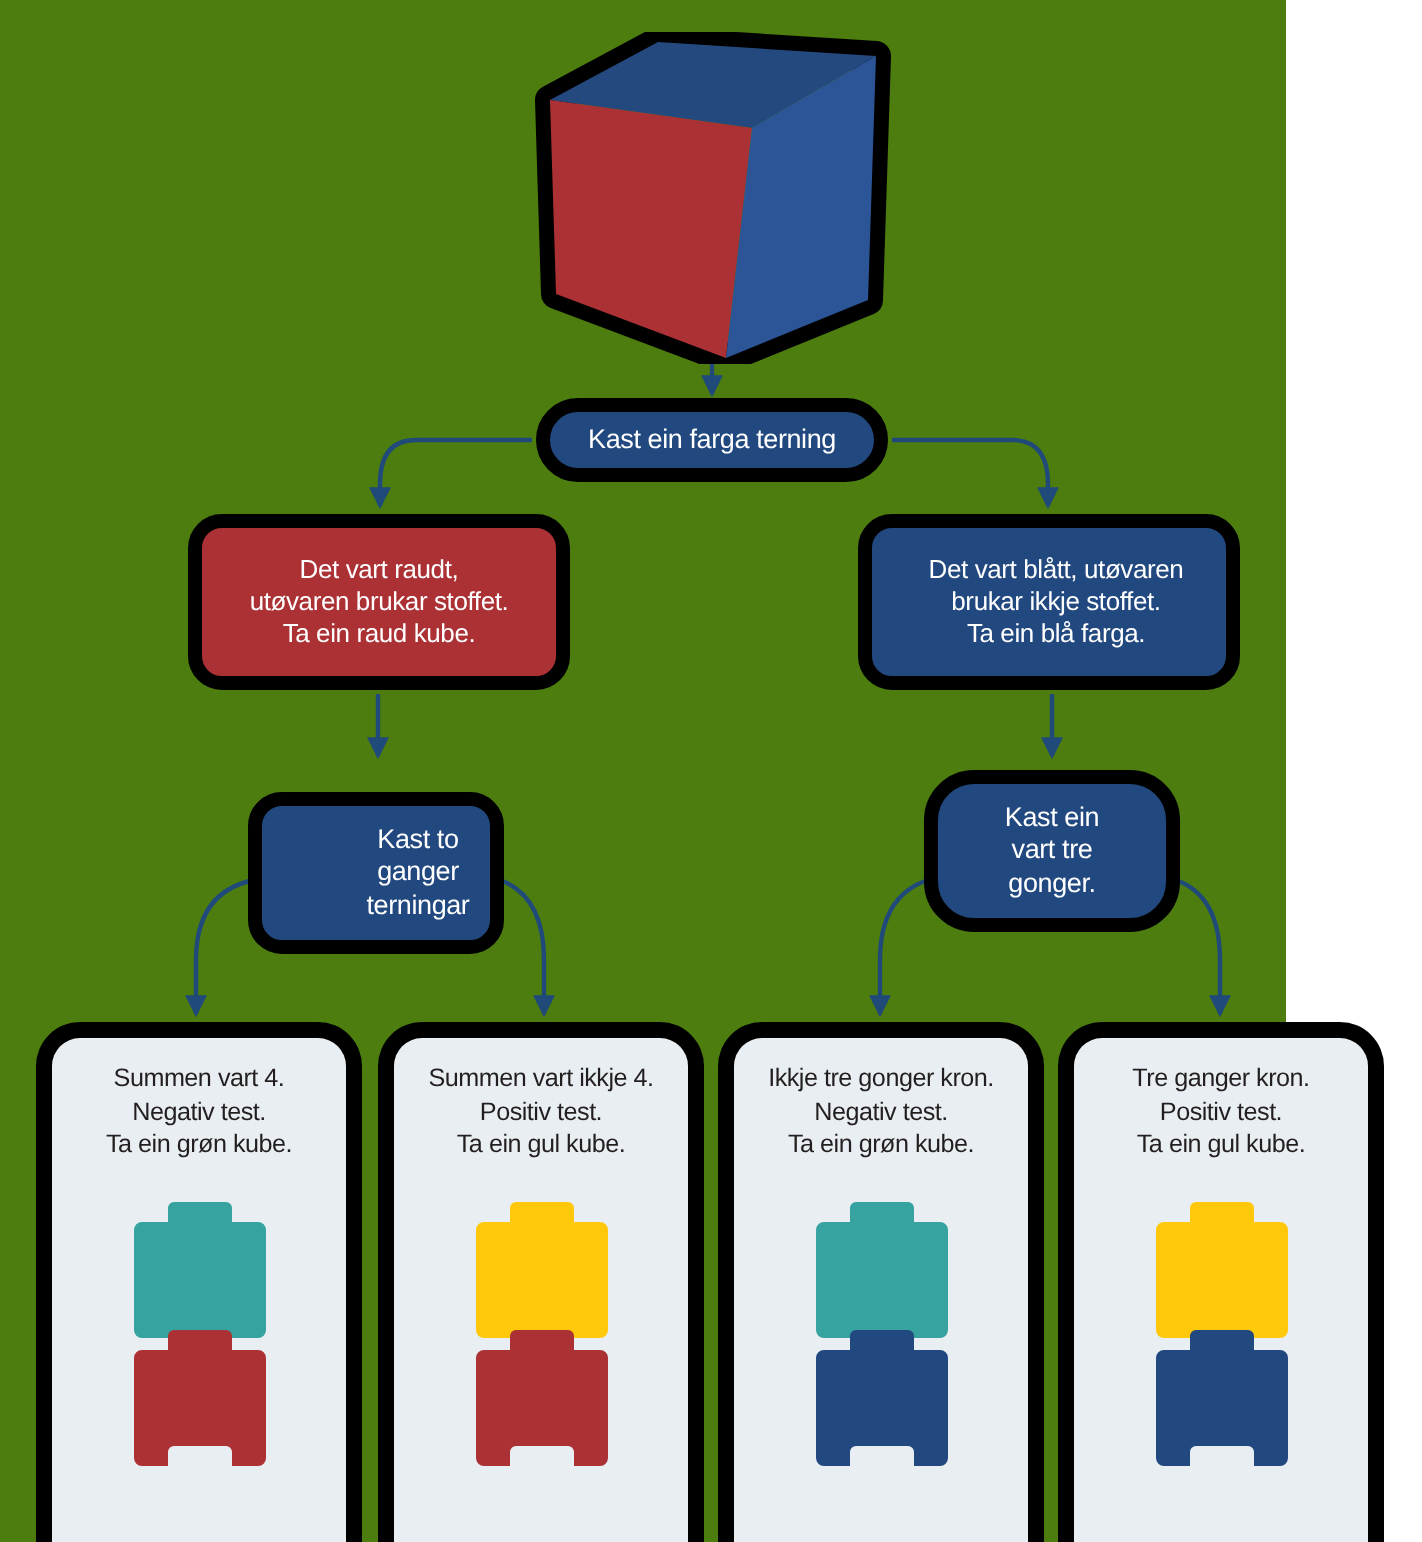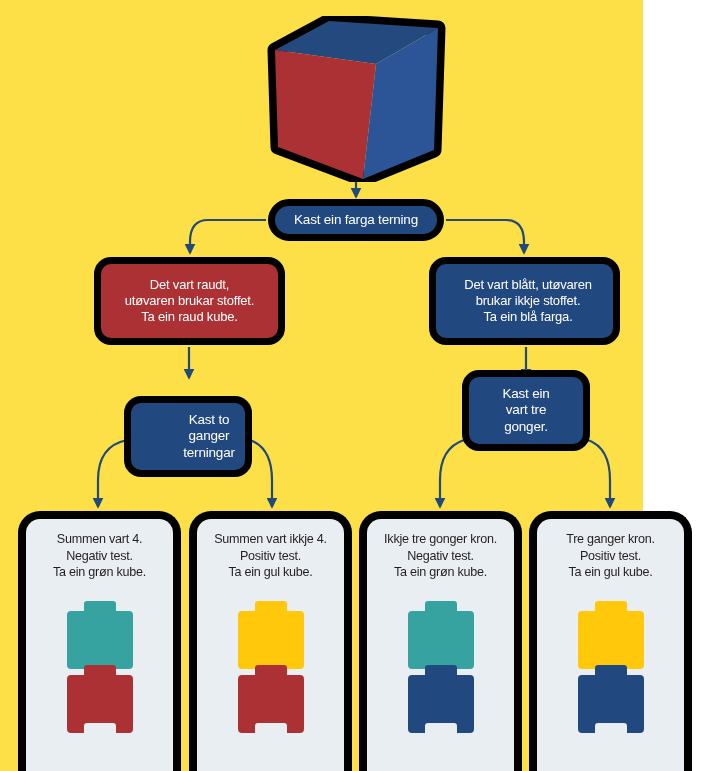--- a/index.html
+++ b/index.html
@@ -5,21 +5,21 @@
   * { box-sizing: border-box; margin: 0; padding: 0; }
   html, body {
     width: 711px; height: 771px;
     background: #ffffff;
     font-family: "Liberation Sans", sans-serif;
     overflow: hidden;
   }
   #stage {
     position: relative;
     width: 643px; height: 771px;
-    background: #fde047;
+    background: #4d7c0f;
   }
 
   
   #connectors {
     position: absolute;
     left: 0; top: 0;
     width: 711px; height: 771px;
     pointer-events: none;
     z-index: 1;
   }
@@ -59,21 +59,21 @@
 
   
   .action {
     width: 128px; height: 81px;
     border-radius: 17px;
     background: #22497f;
     font-size: 13.5px;
     padding: 3px 6px;
   }
   #node-dice { left: 124px; top: 396px; padding-left: 48px; }
-  #node-coin { left: 462px; top: 370px; }
+  #node-coin { left: 462px; top: 385px; border-radius: 25px; }
 
   
   .card {
     position: absolute;
     z-index: 3;
     top: 511px;
     width: 163px;
     height: 262px;
     background: #e9eef2;
     border: 8px solid #000000;

